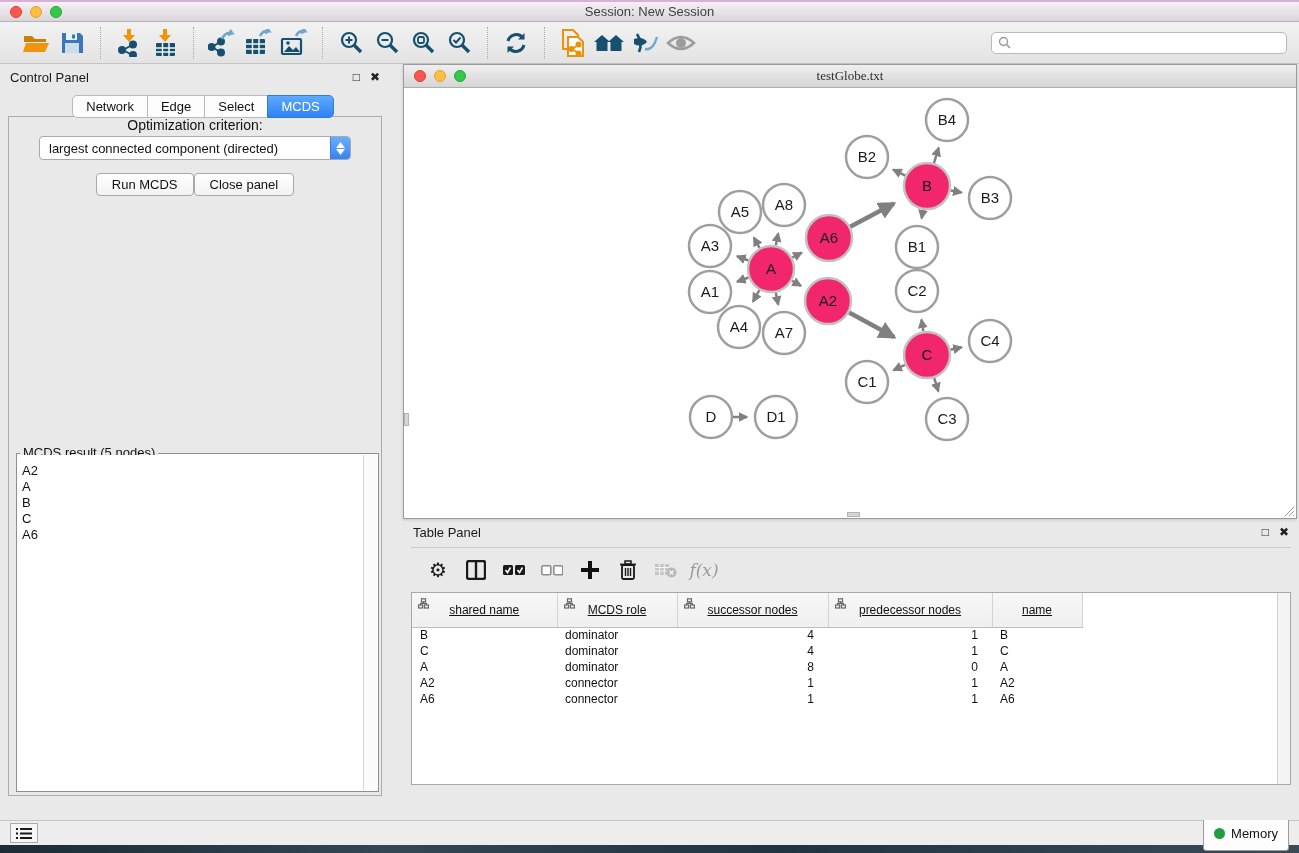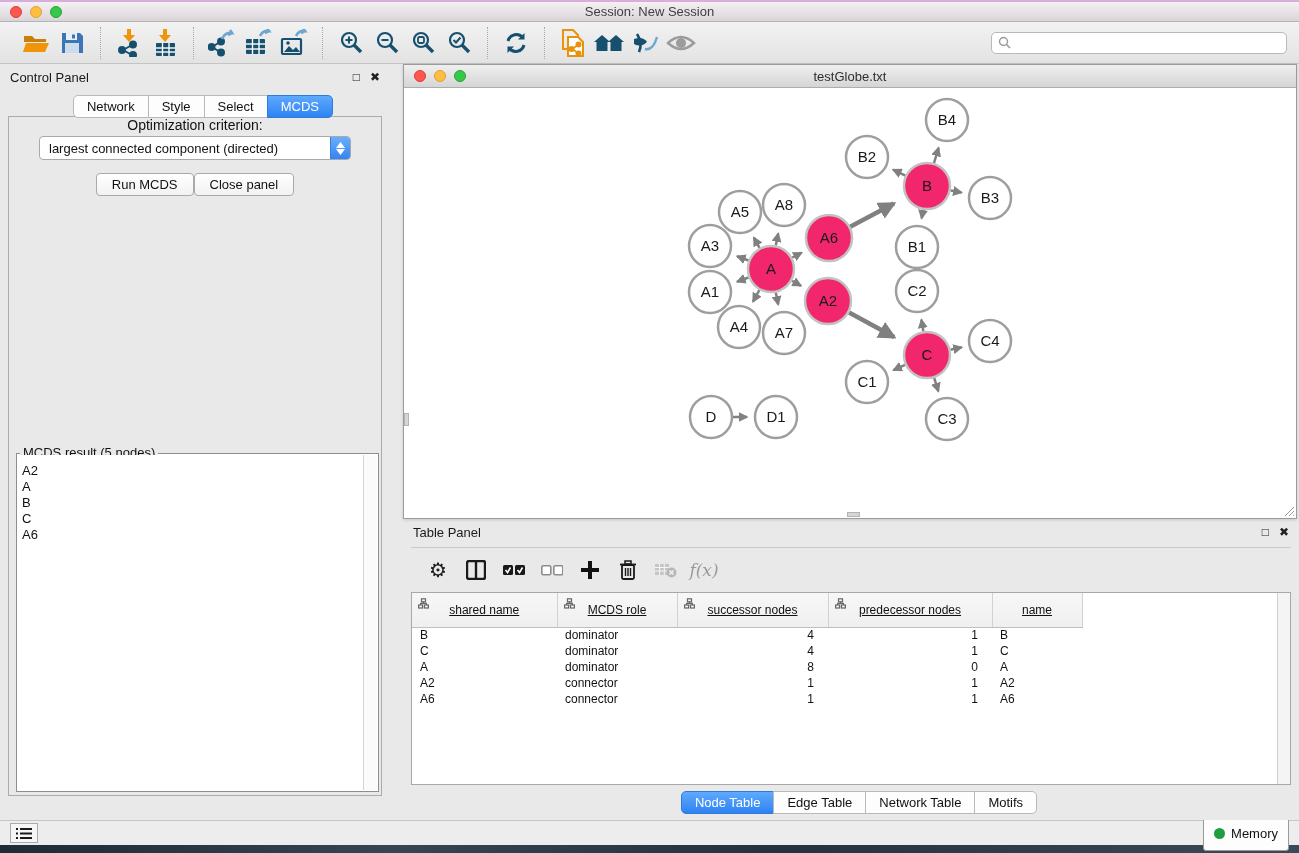--- a/index.html
+++ b/index.html
@@ -66,21 +66,21 @@
   .result-list { position:absolute; inset:1px 15px 1px 1px; background:#fff;
     padding-top:8px; overflow:hidden; }
   .result-item { font-size:13px; color:#111; line-height:16px; padding-left:4px; }
   .result-scroll { position:absolute; top:1px; bottom:1px; right:1px; width:14px;
     background:#FBFBFB; border-left:1px solid #D5D5D5; }
 
   
   .net-window { position:absolute; left:403px; top:0; width:894px; height:455px;
     border:1px solid #9B9B9B; background:#fff; box-shadow:0 1px 3px rgba(0,0,0,.15); }
   .net-titlebar { height:23px; background:linear-gradient(#EFEFEF,#D5D5D5);
-    border-bottom:1px solid #ADADAD; display:flex; align-items:center; position:relative; }
+    border-bottom:1px solid #ADADAD; display:flex; align-items:center; position:relative;font-family:Liberation Serif, serif; }
   .net-titlebar .title { position:absolute; left:0; right:0; text-align:center; font-size:13px; color:#2E2E2E; }
   .net-canvas { position:relative; width:100%; height:429px; background:#fff; overflow:hidden; }
   .grip { position:absolute; right:1px; bottom:1px; width:14px; height:14px; }
   .pane-handle-left { position:absolute; left:0; top:348px; width:5px; height:13px;
     background:#D6D6D6; border:1px solid #B3B3B3; }
   .pane-handle-bottom { position:absolute; left:443px; bottom:0; width:13px; height:5px;
     background:#D6D6D6; border:1px solid #B3B3B3; }
 
   
   .table-panel { position:absolute; left:403px; top:455px; width:896px; height:301px; }
@@ -293,21 +293,21 @@
   <div class="control-panel">
     <div class="panel-head">
       <span class="ptitle">Control Panel</span>
       <span class="pbtns">
         <span class="pbtn">□</span>
         <span class="pbtn">✖</span>
       </span>
     </div>
     <div class="cp-tabs" id="cp-tabs">
         <span class="seg">Network</span>
-        <span class="seg">Style</span>
+        <span class="seg">Edge</span>
         <span class="seg">Select</span>
         <span class="seg active">MCDS</span>
       </div>
     <div class="cp-body">
       <div class="opt-label">Optimization criterion:</div>
       <div class="select-row">
         <div class="mac-select">
           <span class="sel-text">largest connected component (directed)</span>
           <span class="stepper">
             <svg width="9" height="6" viewBox="0 0 9 6">
@@ -613,26 +613,20 @@
               <td>A6</td>
               <td>connector</td>
               <td class="num">1</td>
               <td class="num">1</td>
               <td>A6</td>
             </tr>
           </tbody>
       </table>
       <div class="tp-scroll"></div>
     </div>
-    <div class="tp-tabs" id="tp-tabs">
-        <span class="seg active">Node Table</span>
-        <span class="seg">Edge Table</span>
-        <span class="seg">Network Table</span>
-        <span class="seg">Motifs</span>
-      </div>
   </div>
 </div>
 
 <div class="statusbar">
   <div class="list-btn">
     <svg width="16" height="13" viewBox="0 0 16 13">
         <g fill="#1A1A1A">
           <rect x="0" y="1" width="2" height="2"></rect>
           <rect x="4" y="1" width="12" height="2"></rect>
           <rect x="0" y="5.5" width="2" height="2"></rect>

